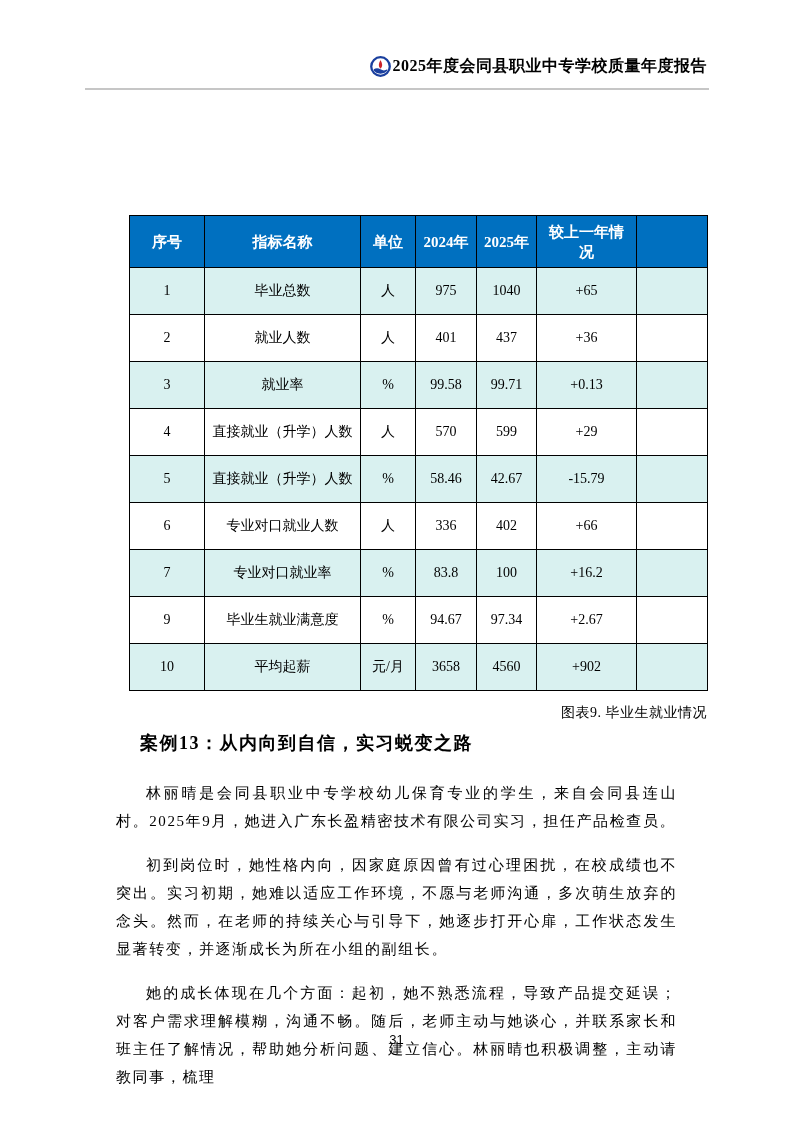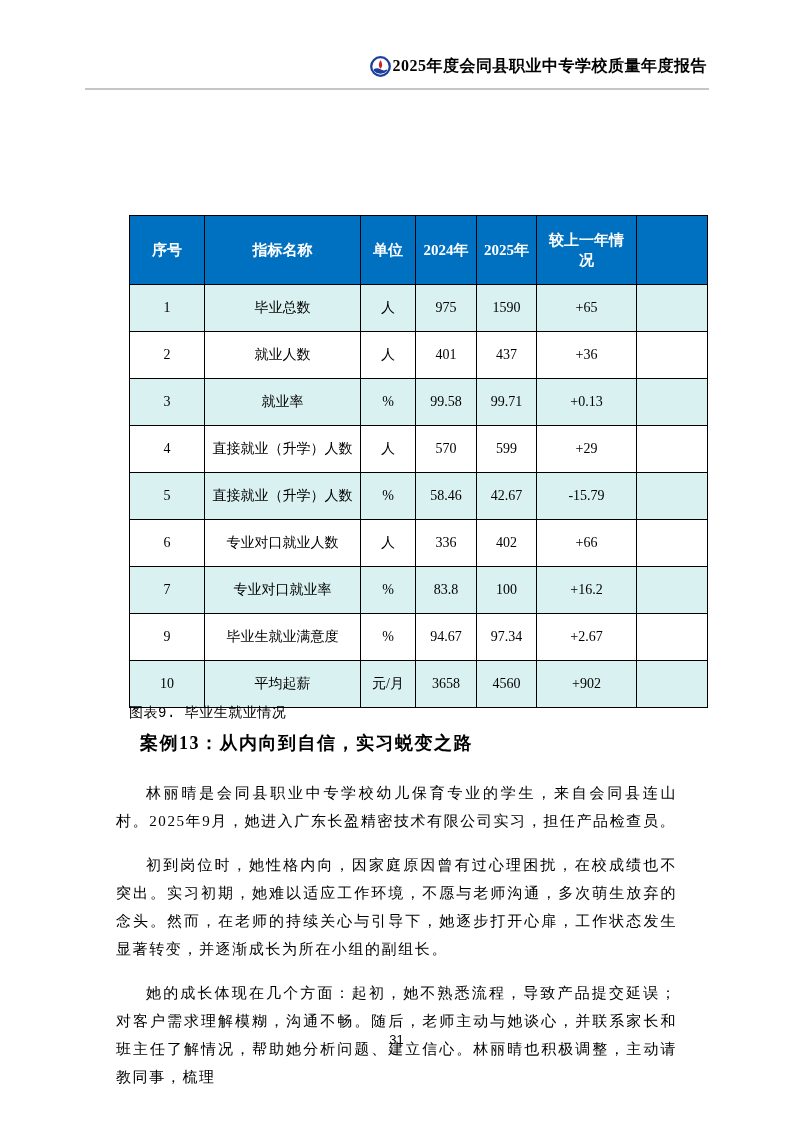--- a/index.html
+++ b/index.html
@@ -32,32 +32,32 @@
     font-size:14px;
   }
   .emp-table col.c1{width:75px} .emp-table col.c2{width:156px}
   .emp-table col.c3{width:55px} .emp-table col.c4{width:61px}
   .emp-table col.c5{width:60px} .emp-table col.c6{width:100px}
   .emp-table col.c7{width:71px}
   .emp-table th, .emp-table td {
     border:1px solid #000; text-align:center; vertical-align:middle;
     padding:0 2px; overflow:hidden;
   }
-  .emp-table thead tr { height:69px;border-radius:6px; }
+  .emp-table thead tr { height:52px;border-radius:6px; }
   .emp-table thead th {
     background:var(--header-bg,#0070C0); color:var(--header-fg,#ffffff);
     font-weight:bold; font-size:15px; line-height:20px;
   }
   .emp-table thead th:nth-child(6){ padding:0 11px; }
   .emp-table tbody tr { height:47px; background:var(--row-bg,#ffffff); }
   .emp-table tbody tr.alt { background:var(--row-alt-bg,#D9F1F0); }
   
   .table-caption {
     position:absolute; top:704px; left:129px; width:578px;
-    text-align:left; font-size:14px; letter-spacing:0.5px;font-family:Liberation Mono, monospace;
+    text-align:right; font-size:14px; letter-spacing:0.5px;
   }
   .case-heading {
     position:absolute; top:731px; left:100px; width:593px;
     font-size:18px; font-weight:bold; text-indent:40px; letter-spacing:1.5px;
   }
   .case-body {
     position:absolute; top:763px; left:100px; width:593px;
     font-size:15px; line-height:28px; letter-spacing:1.6px;
     text-align:justify; text-justify:inter-character;
   }
@@ -104,21 +104,21 @@
           <th>较上一年情况</th>
           <th></th>
         </tr>
       </thead>
     <tbody>
         <tr class="alt">
           <td>1</td>
           <td>毕业总数</td>
           <td>人</td>
           <td>975</td>
-          <td>1590</td>
+          <td>1040</td>
           <td>+65</td>
           <td></td>
         </tr>
         <tr>
           <td>2</td>
           <td>就业人数</td>
           <td>人</td>
           <td>401</td>
           <td>437</td>
           <td>+36</td>

